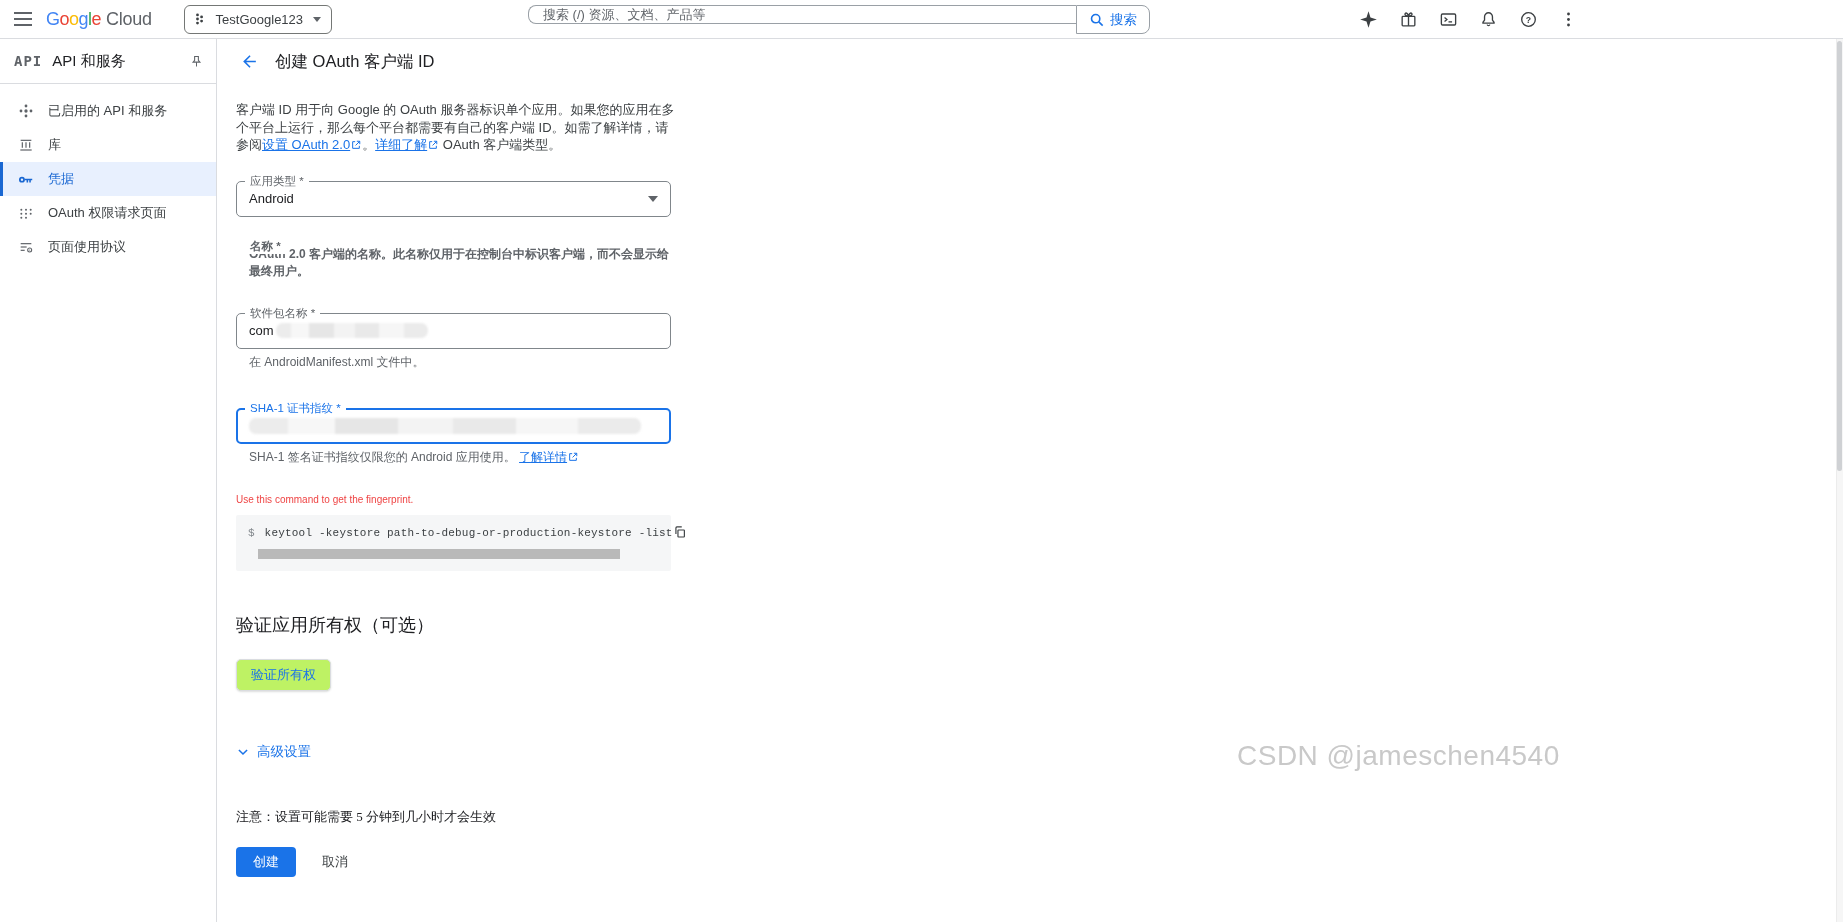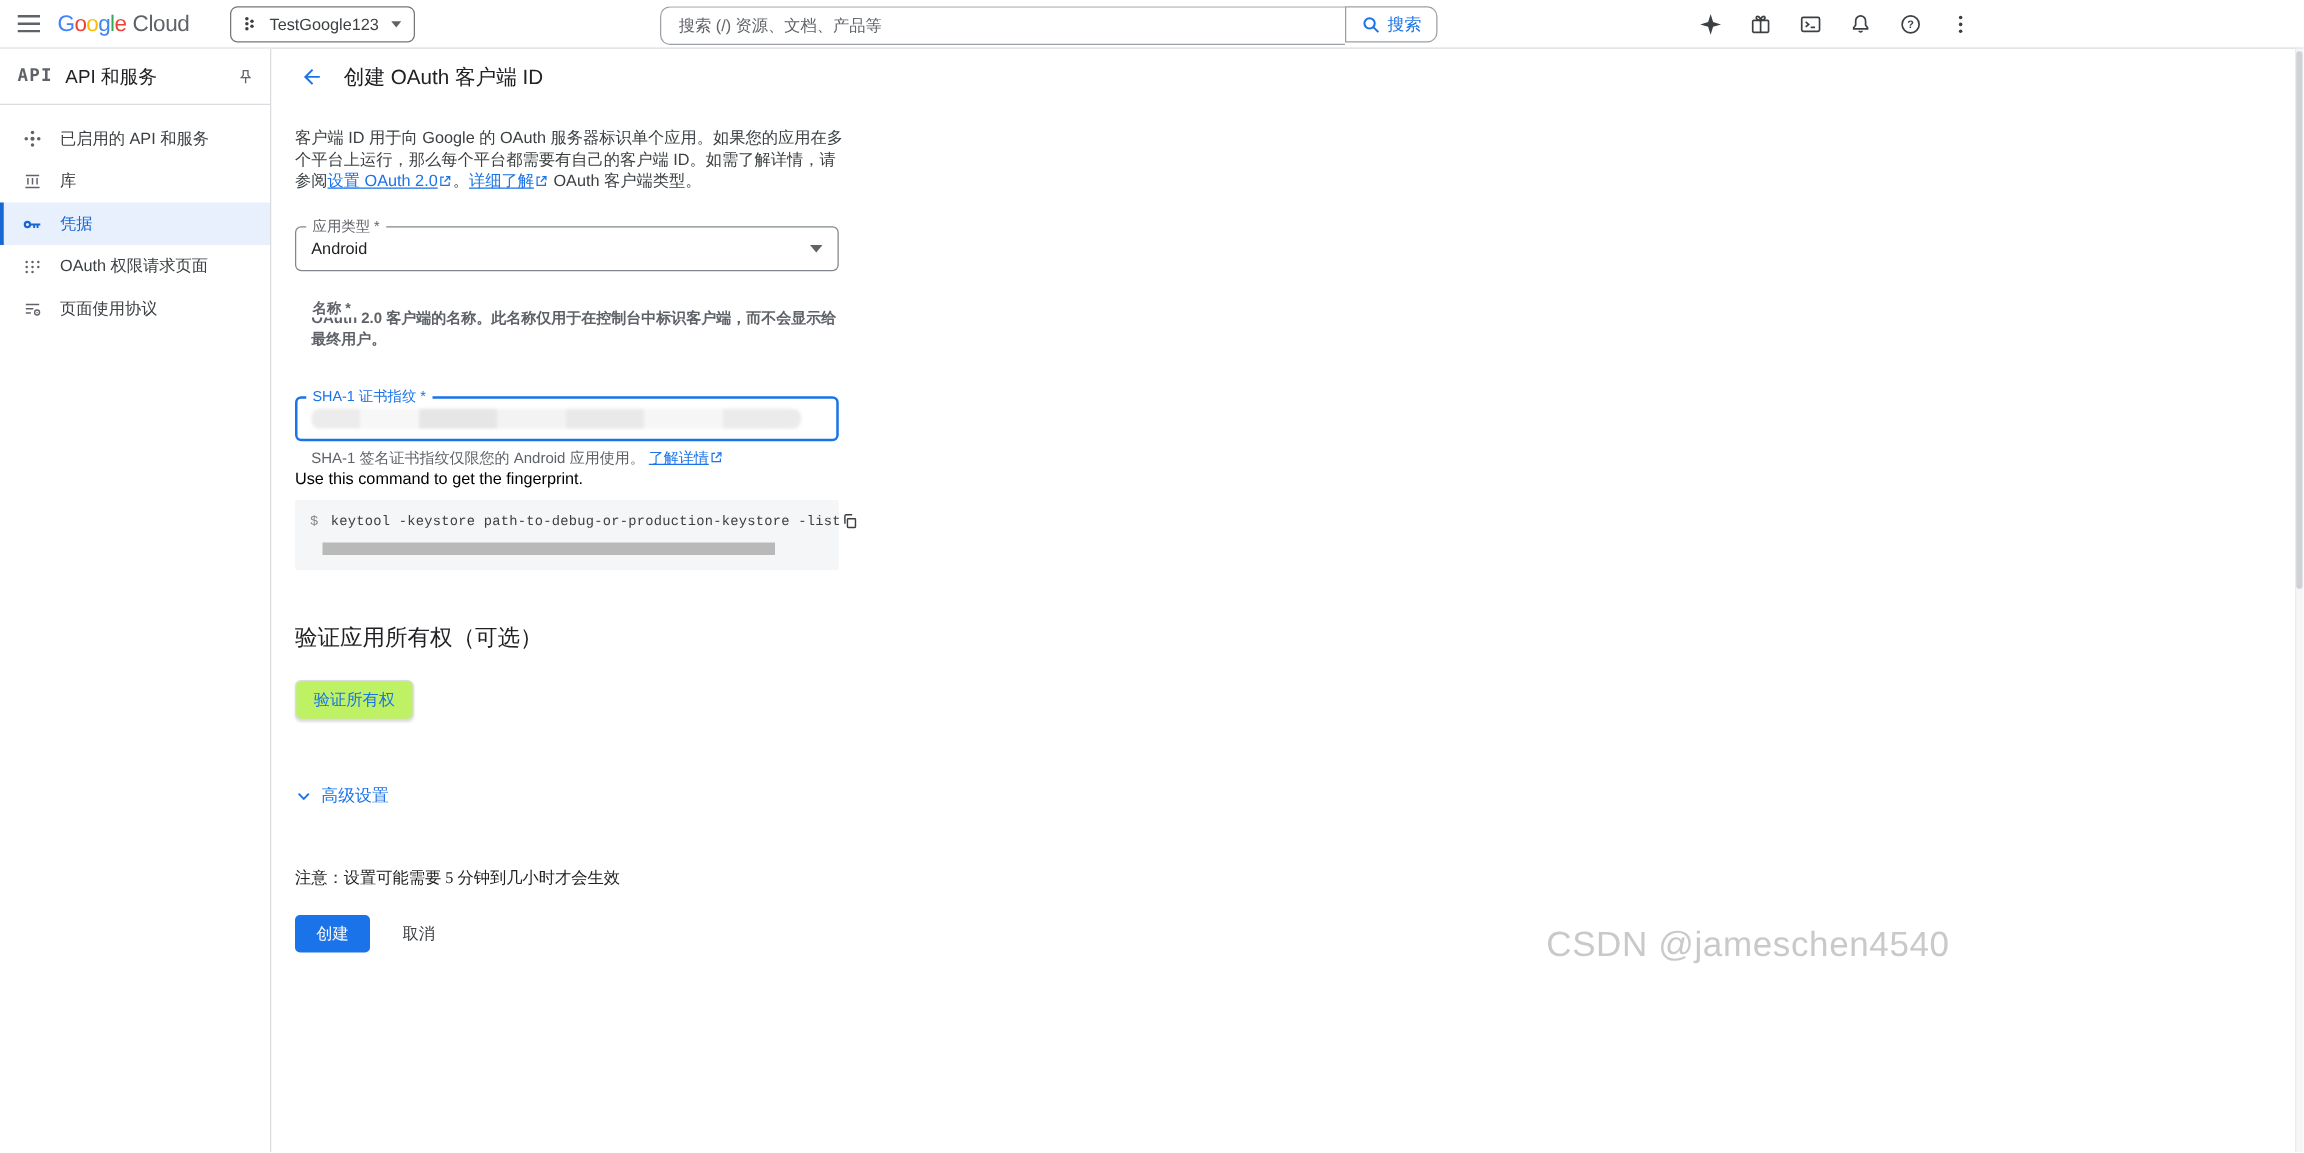--- a/index.html
+++ b/index.html
@@ -11,21 +11,21 @@
   .topbar { position:absolute; top:0; left:0; width:1843px; height:39px; background:#fff;
             border-bottom:1px solid #dadce0; display:flex; align-items:center; }
   .hamburger { width:46px; height:38px; display:flex; align-items:center; justify-content:center; cursor:pointer; }
   .logo { display:flex; align-items:baseline; gap:5px; font-size:18px; margin-right:30px; }
   .logo .gword { font-weight:500; letter-spacing:-0.5px; }
   .logo .cword { color:#5f6368; letter-spacing:-0.3px; }
   .proj-btn { display:flex; align-items:center; gap:8px; height:29px; padding:0 10px 0 9px;
               border:1px solid #747775; border-radius:6px; font-size:13px; color:#3c4043; background:#fff; cursor:pointer; }
   .proj-caret { width:0; height:0; border-left:4px solid transparent; border-right:4px solid transparent; border-top:5px solid #5f6368; margin-left:2px; }
   .searchwrap { position:absolute; left:528px; top:5px; display:flex; height:29px; }
-  .searchinput { width:548px; height:31px; border:1px solid #9aa0a6; border-right:none; border-radius:8px 0 0 8px;
+  .searchinput { width:548px; height:19px; border:1px solid #9aa0a6; border-right:none; border-radius:8px 0 0 8px;
                  padding:0 14px; font-size:13px; color:#202124; outline:none; font-family:inherit; background:#fff; }
   .searchinput::placeholder { color:#5f6368; }
   .searchbtn { height:29px; border:1px solid #9aa0a6; border-radius:0 8px 8px 0; background:#fff; color:#1a73e8;
                font-size:13.5px; display:flex; align-items:center; gap:5px; padding:0 12px; cursor:pointer; font-family:inherit; }
   .topicons { position:absolute; left:1358px; top:0; height:38px; display:flex; align-items:center; gap:20px; }
   .topicon { width:20px; height:20px; display:flex; align-items:center; justify-content:center; cursor:pointer; }
 
   
   .sidebar { position:absolute; top:39px; left:0; width:217px; height:883px; background:#fff; border-right:1px solid #dadce0; }
   .side-head { height:45px; display:flex; align-items:center; padding:0 12px 0 14px; border-bottom:1px solid #dadce0; }
@@ -61,21 +61,21 @@
   .spacer { flex:1; }
   .sel-caret { width:0; height:0; border-left:5px solid transparent; border-right:5px solid transparent; border-top:6px solid #5f6368; }
   .helper { font-size:12px; color:#5f6368; margin:5px 0 0 13px; width:422px; }
 
   .redact { display:inline-block; height:14px; border-radius:7px; margin-left:2px; filter:blur(1.2px);
             background:linear-gradient(90deg,#ececec 0 10%,#f7f7f7 10% 22%,#e6e6e6 22% 38%,#f3f3f3 38% 52%,#e9e9e9 52% 68%,#f6f6f6 68% 84%,#ebebeb 84%); }
   .redact.r-name { width:118px; }
   .redact.r-pkg { width:152px; height:15px; }
   .redact.r-sha { width:392px; height:16px; margin-left:0; }
 
-  .fp-instruction { font-size:13px; color:#000000; }
+  .fp-instruction { font-size:10px; color:#ef4444; margin-top:28px; }
   .codeblock { width:435px; background:#f5f6f7; border-radius:2px; margin-top:10px; padding:12px 10px 10px 10px; }
   .codeline { display:flex; align-items:flex-start; font-family:"Liberation Mono","DejaVu Sans Mono",monospace; font-size:11px; color:#3c4043; }
   .prompt { color:#80868b; margin:0 10px 0 2px; }
   .cmd { letter-spacing:0.2px; white-space:nowrap; }
   .copybtn { margin-left:auto; cursor:pointer; display:flex; margin-top:-2px; }
   .codebar { width:362px; height:10px; background:#b9b9b9; margin:10px 0 2px 12px; }
 
   .own-heading { font-size:18px; color:#202124; margin-top:42px; font-weight:400; }
   .own-text { font-size:13px; color:#3c4043; margin-top:10px; display:flex; align-items:center; gap:4px; }
   .own-btn { margin-top:22px; display:inline-flex; align-items:center; height:32px; padding:0 14px; background:#bef264;
@@ -301,20 +301,28 @@
       </div>
     </div>
 
     
     <div class="mwrap" style="margin-top:29px;font-weight:bold;">
       <span class="mlabel">名称 *</span>
       <div class="helper">OAuth 2.0 客户端的名称。此名称仅用于在控制台中标识客户端，而不会显示给最终用户。</div>
     </div>
 
     
+    <div class="mwrap" style="margin-top:33px;">
+      <span class="mlabel">软件包名称 *</span>
+      <div class="mbox">
+        <span class="mvalue">com</span>
+        <span class="redact r-pkg"></span>
+      </div>
+      <div class="helper">在 AndroidManifest.xml 文件中。</div>
+    </div>
 
     
     <div class="mwrap focused" style="margin-top:37px;">
       <span class="mlabel">SHA-1 证书指纹 *</span>
       <div class="mbox">
         <span class="redact r-sha"></span>
       </div>
       <div class="helper"><span>SHA-1 签名证书指纹仅限您的 Android 应用使用。</span> <span class="gl">了解详情</span><span class="extlink"><svg width="10" height="10" viewBox="0 0 24 24" fill="none" stroke="#1a73e8" stroke-width="2.4">
               <path d="M10 4H4v16h16v-6"></path>
               <path d="M14 3h7v7"></path>

